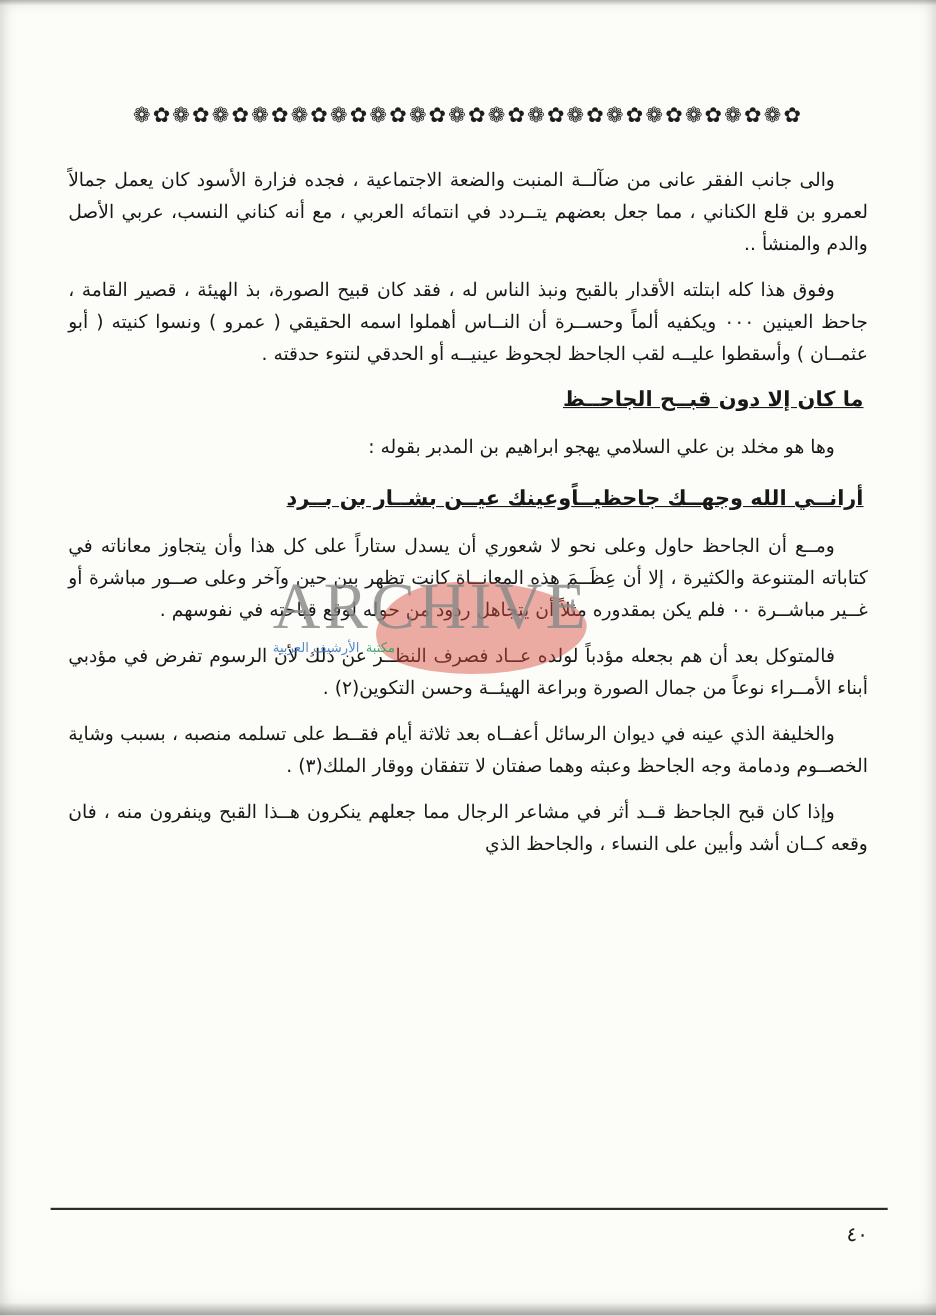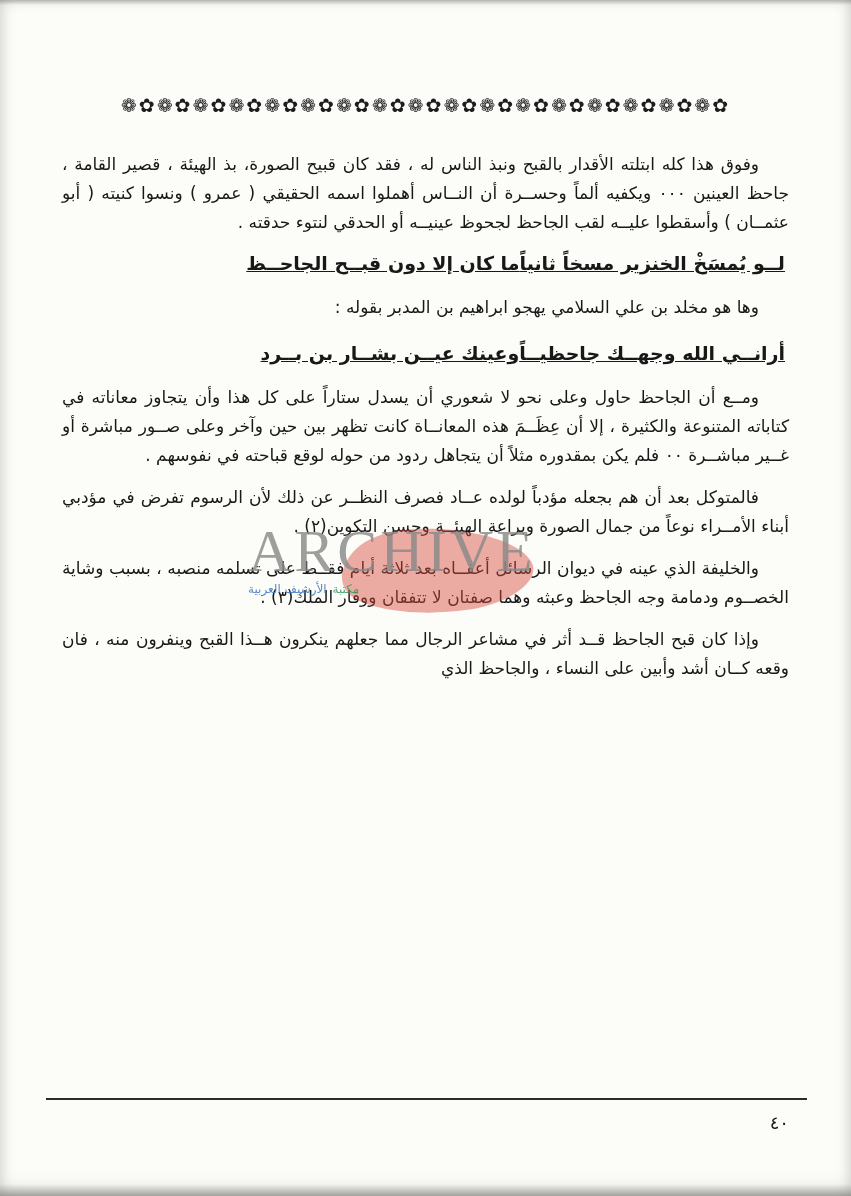--- a/index.html
+++ b/index.html
@@ -72,24 +72,24 @@
 </head>
 <body>
 
 <div class="edge-top"></div>
 <div class="edge-bottom"></div>
 <div class="scan-vignette"></div>
 
 <div class="ornament">❁✿❁✿❁✿❁✿❁✿❁✿❁✿❁✿❁✿❁✿❁✿❁✿❁✿❁✿❁✿❁✿❁✿</div>
 
 <div class="content">
+  <p>والى جانب الفقر عانى من ضآلــة المنبت والضعة الاجتماعية ، فجده فزارة الأسود كان يعمل جمالاً لعمرو بن قلع الكناني ، مما جعل بعضهم يتــردد في انتمائه العربي ، مع أنه كناني النسب، عربي الأصل والدم والمنشأ ..</p>
   <p>وفوق هذا كله ابتلته الأقدار بالقبح ونبذ الناس له ، فقد كان قبيح الصورة، بذ الهيئة ، قصير القامة ، جاحظ العينين ٠٠٠ ويكفيه ألماً وحســرة أن النــاس أهملوا اسمه الحقيقي ( عمرو ) ونسوا كنيته ( أبو عثمــان ) وأسقطوا عليــه لقب الجاحظ لجحوظ عينيــه أو الحدقي لنتوء حدقته .</p>
 
   <div class="verse">
-    <span>لــو يُمسَخْ الخنزير مسخاً ثانياً</span>
     <span>ما كان إلا دون قبــح الجاحــظ</span>
   </div>
 
   <p class="no-gap">وها هو مخلد بن علي السلامي يهجو ابراهيم بن المدبر بقوله :</p>
 
   <div class="verse v2">
     <span>أرانــي الله وجهــك جاحظيــاً</span>
     <span>وعينك عيــن بشــار بن بــرد</span>
   </div>
 

